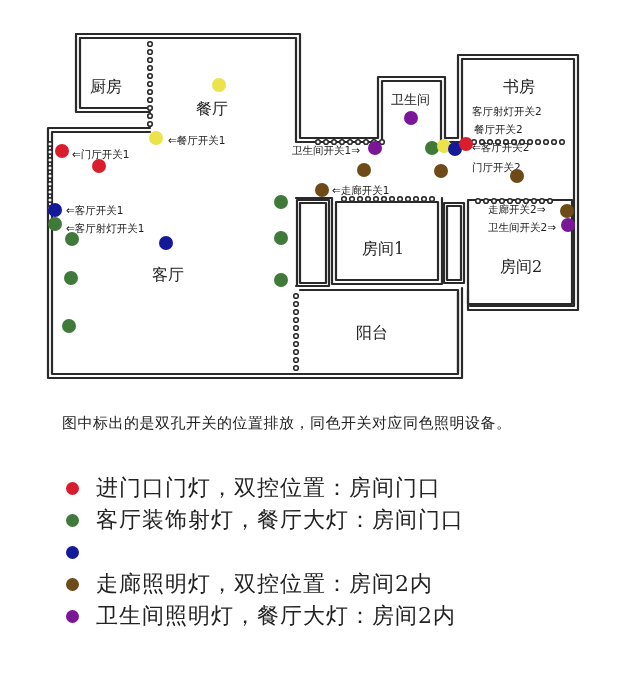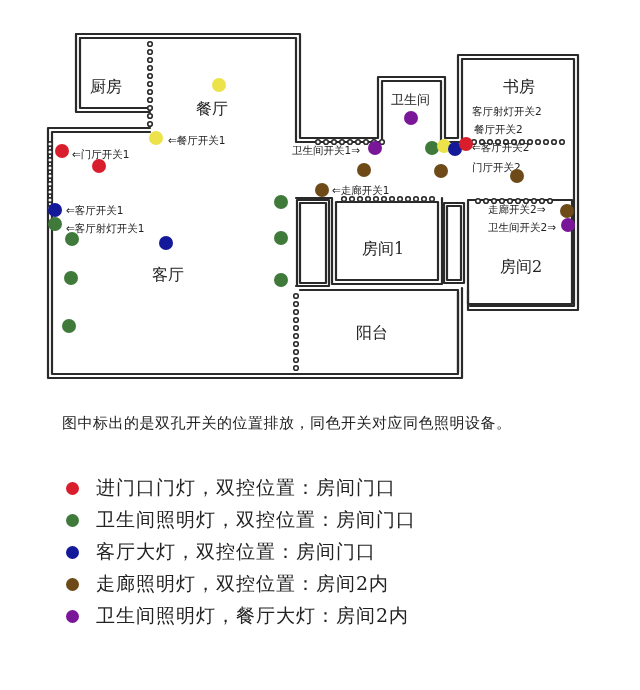--- a/index.html
+++ b/index.html
@@ -5,21 +5,21 @@
   html,body{margin:0;padding:0;background:#fff;}
   body{width:640px;height:690px;position:relative;overflow:hidden;font-family:"DejaVu Sans",sans-serif;color:#222;}
   #plan{position:absolute;left:0;top:0;width:640px;height:400px;}
   .wall{fill:none;stroke:#2a2a2a;stroke-width:2.2;stroke-linejoin:round;stroke-linecap:round;}
   .door{fill:#fff;stroke:#2a2a2a;stroke-width:1.6;}
   .room-label{font-family:"DejaVu Serif",serif;font-size:16px;fill:#222;}
   .room-label.sm{font-size:13px;}
   .sw-label{font-family:"DejaVu Sans",sans-serif;font-size:10.5px;fill:#222;}
   .caption{position:absolute;left:62px;top:414px;font-size:15px;color:#222;font-family:Liberation Serif, serif;letter-spacing:0.5px;}
   .legend{position:absolute;left:66px;top:472px;margin:0;padding:0;list-style:none;}
-  .legend li{display:flex;align-items:center;height:32px;font-family:"DejaVu Serif",serif;font-size:19px;letter-spacing:1px;}
+  .legend li{display:flex;align-items:center;height:32px;font-family:"DejaVu Serif",serif;font-size:22px;letter-spacing:1px;}
   .legend .dot{width:13px;height:13px;border-radius:50%;margin-right:17px;display:inline-block;}
 </style>
 </head>
 <body>
 
 <svg id="plan" viewBox="0 0 640 400" xmlns="http://www.w3.org/2000/svg">
   <g>
 
     <path class="wall" d="M76,34 H300 V138 H378 V77 H445 V138 H458 V55 H578 V200 H578 V310 H468 V290"></path>
     <path class="wall" d="M80,38 H296 V142 H382 V81 H441 V142 H462 V59 H574 V306 H470"></path>
@@ -172,25 +172,24 @@
 
 <div class="caption">图中标出的是双孔开关的位置排放，同色开关对应同色照明设备。</div>
 
 <ul class="legend">
   <li>
       <span class="dot" style="background: rgb(216, 30, 44);"></span>
       <span>进门口门灯，双控位置：房间门口</span>
     </li>
   <li>
       <span class="dot" style="background: rgb(63, 122, 58);"></span>
-      <span>卫生间照明灯，双控位置：房间门口</span>
+      <span>客厅装饰射灯，餐厅大灯：房间门口</span>
     </li>
   <li>
       <span class="dot" style="background: rgb(20, 25, 154);"></span>
-      <span>客厅大灯，双控位置：房间门口</span>
     </li>
   <li>
       <span class="dot" style="background: rgb(110, 74, 24);"></span>
       <span>走廊照明灯，双控位置：房间2内</span>
     </li>
   <li>
       <span class="dot" style="background: rgb(122, 23, 152);"></span>
       <span>卫生间照明灯，餐厅大灯：房间2内</span>
     </li>
 </ul>

